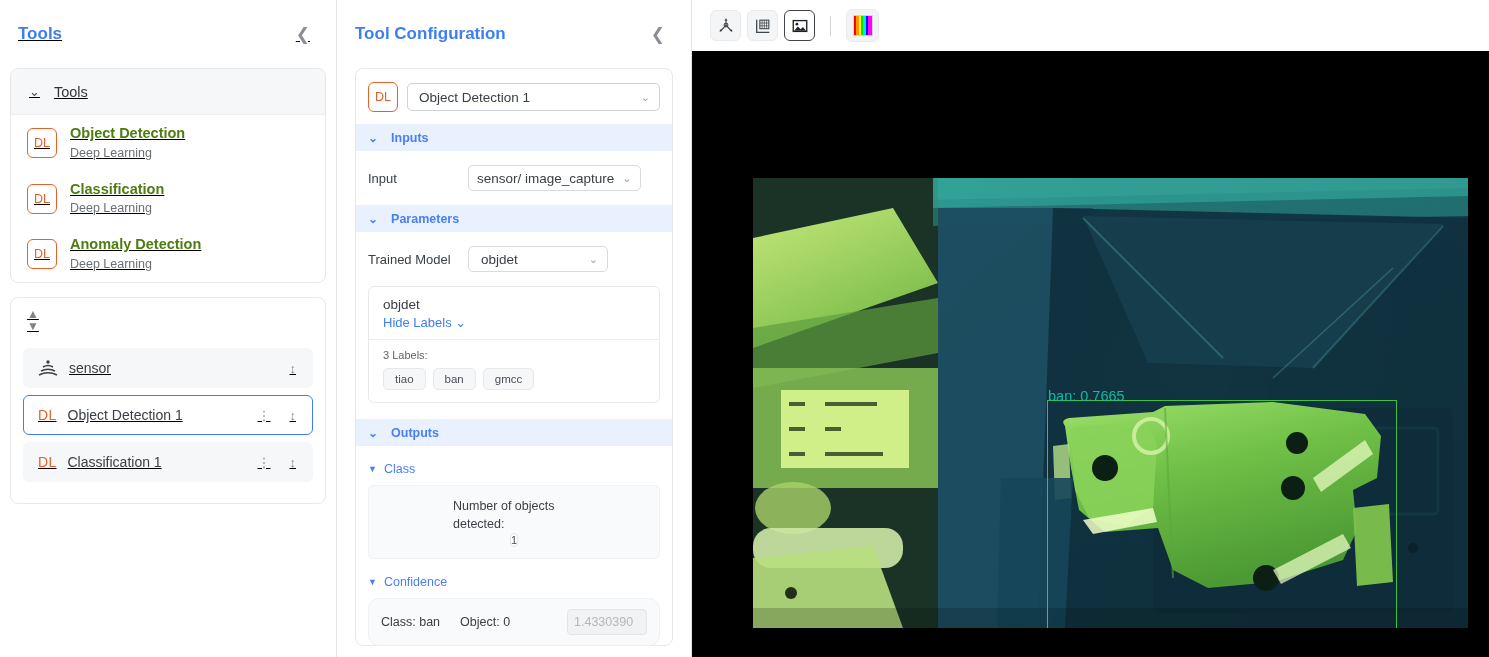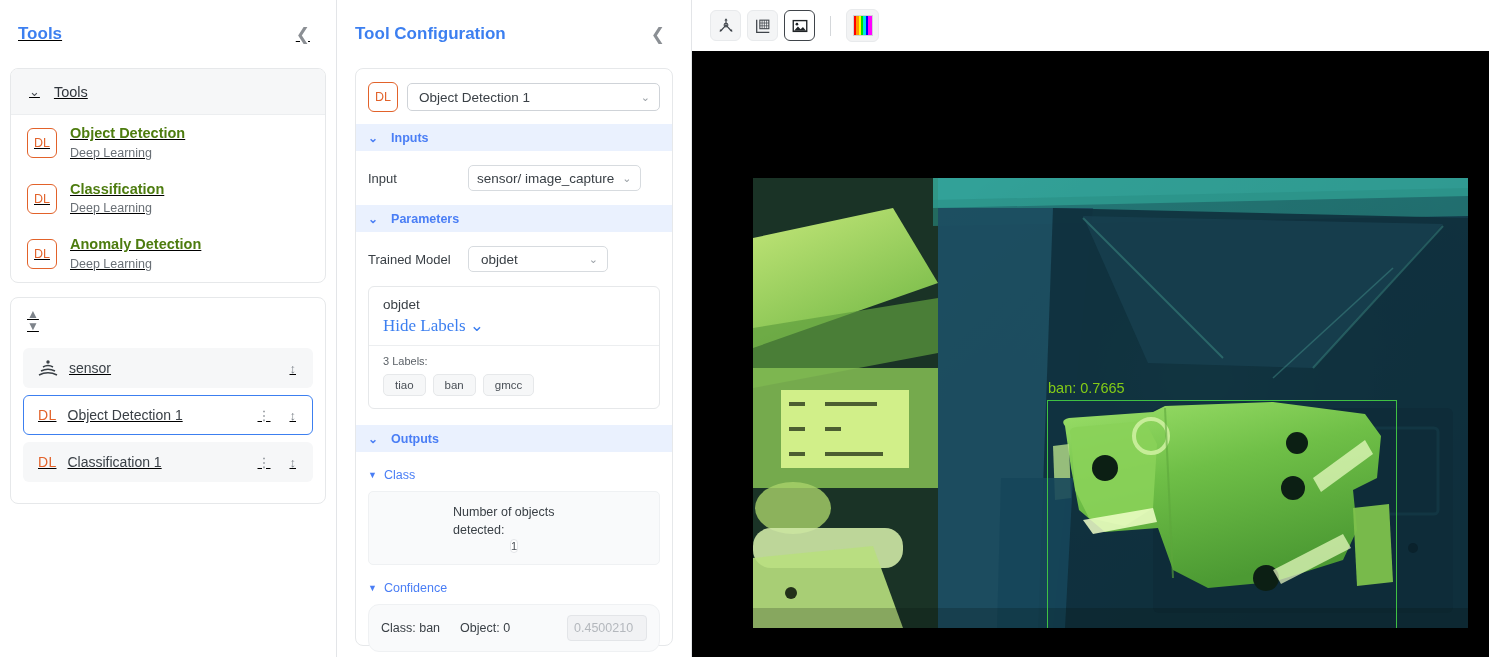--- a/index.html
+++ b/index.html
@@ -95,21 +95,21 @@
             display: flex; align-items: center; gap: 8px; padding: 0 8px;
             font-size: 13.5px; color: #3a4046; cursor: pointer;
             background: #fff; }
   .sel-sm .cv { color: #9aa0a6; font-size: 11px; }
 
   .model-box { border: 1px solid #e6e8ea; border-radius: 6px;
                margin-bottom: 16px; }
   .model-top { padding: 10px 14px 9px 14px;
                border-bottom: 1px solid #eceef0; }
   .model-name { font-size: 13.5px; color: #3a4046; margin-bottom: 3px; }
-  .hide-labels { font-size: 17px; color: #3c7ff0; cursor: pointer; font-family: Liberation Serif, serif; }
+  .hide-labels { font-size: 13px; color: #3c7ff0; cursor: pointer; }
   .model-bot { padding: 9px 14px 12px 14px; }
   .lbl-count { font-size: 11px; color: #5c6268; margin-bottom: 7px; }
   .chips { display: flex; gap: 7px; }
   .chip { background: #f6f7f8; border: 1px solid #e6e8ea;
           border-radius: 5px; padding: 4px 11px;
           font-size: 11.5px; color: #4a5057; cursor: pointer; }
 
   .sub-head { display: flex; align-items: center; gap: 7px;
               margin: 16px 0 9px 0; cursor: pointer; }
   .tri { color: #4a7ef5; font-size: 9px; }
@@ -150,22 +150,22 @@
                #ffff00 26%, #ffff00 38%, #00e000 38%, #00e000 52%,
                #00e5e5 52%, #00e5e5 64%, #0000ff 64%, #0000ff 79%,
                #ff00ff 79%, #ff00ff 100%); }
   .canvas { flex: 1; background: #000; position: relative; overflow: hidden; }
   .photo { position: absolute; left: 61px; top: 127px;
            width: 715px; height: 450px; overflow: hidden;
            background: #0b1a18; }
   .bbox { position: absolute; left: 294px; top: 222px;
           width: 350px; height: 268px;
           border: 1.6px solid #3fc143; }
-  .bbox-label { position: absolute; left: 295px; top: 202px;
-                color: #84cc16; font-size: 14.5px;
+  .bbox-label { position: absolute; left: 295px; top: 210px;
+                color: #14b8a6; font-size: 14.5px;
                 font-family: "Liberation Sans", sans-serif; }
 </style>
 </head>
 <body>
 
 <div class="app">
 
   <div class="panel tools-panel">
     <div class="panel-head">
       <span class="panel-title">Tools</span>
@@ -308,21 +308,21 @@
           <span class="out-input">1</span>
         </div>
 
         <div class="sub-head">
           <span class="tri">▼</span>
           <span class="sub-lb">Confidence</span>
         </div>
         <div class="conf-box">
           <span class="conf-t">Class: ban</span>
           <span class="conf-t">Object: 0</span>
-          <span class="conf-val">0.4500210</span>
+          <span class="conf-val">1.4330390</span>
         </div>
 
       </div>
     </div>
   </div>
 
   <div class="viewer">
     <div class="toolbar">
 
       <div class="tb-btn">

